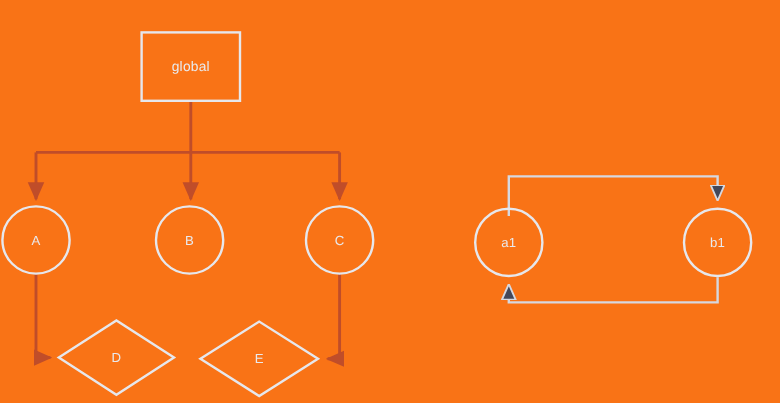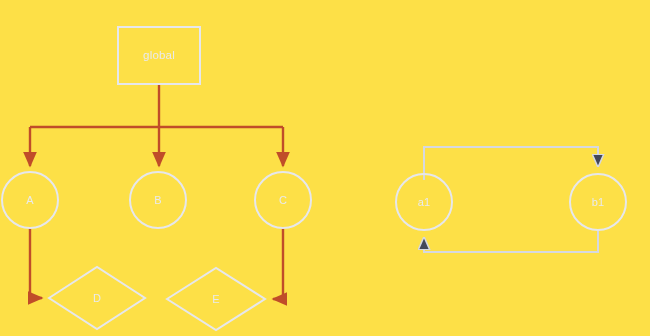--- a/index.html
+++ b/index.html
@@ -44,21 +44,21 @@
   }
   .edge-line {
     fill: none;
     stroke-linecap: butt;
     stroke-linejoin: miter;
   }
 </style>
 </head>
 <body style="background: rgb(67, 71, 89);">
 
-<div id="diagram-root" style="background: #fde047; width: 650px; height: 336px;">
+<div id="diagram-root" style="background: #f97316; width: 650px; height: 336px;">
 
   <svg id="graph-canvas" viewBox="0 0 650 336">
     <defs>
       <marker id="arrow-orange" viewBox="0 0 10 10" refX="9" refY="5" markerWidth="6.5" markerHeight="6.5" orient="auto-start-reverse">
         <path d="M 0 0.6 L 10 5 L 0 9.4 z" fill="#c04d29"></path>
       </marker>
       <marker id="arrow-white" viewBox="0 0 10 10" refX="9" refY="5" markerWidth="6.5" markerHeight="6.5" orient="auto-start-reverse">
         <path d="M 0 0.6 L 10 5 L 0 9.4 z" fill="#434759" stroke="#d6d8e0" stroke-width="1.2"></path>
       </marker>
     </defs>

